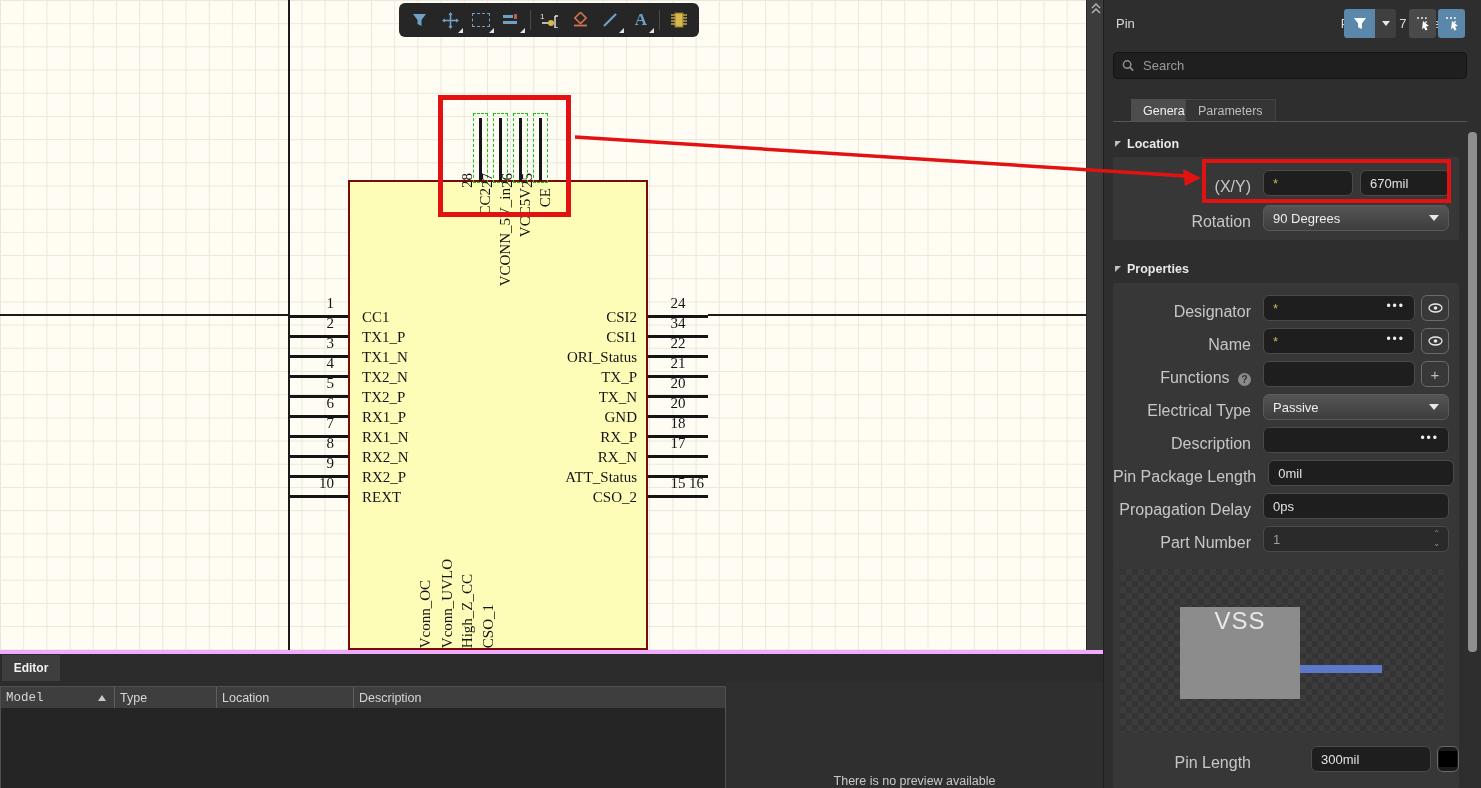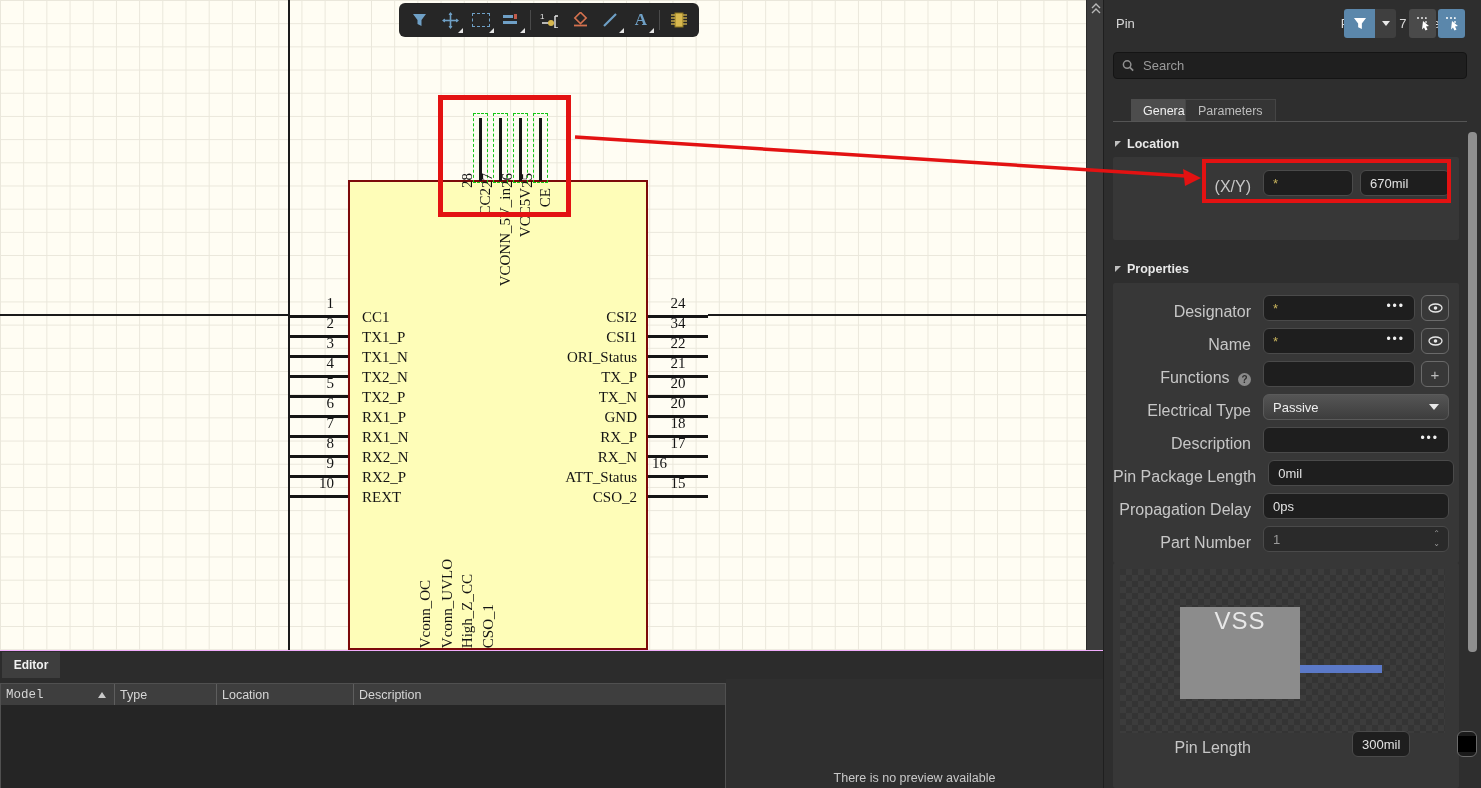--- a/index.html
+++ b/index.html
@@ -21,21 +21,21 @@
     display:flex;align-items:center;padding:0 6px;box-sizing:border-box;gap:2px;}
   .tbtn{width:30px;height:28px;position:relative;display:flex;align-items:center;justify-content:center;border-radius:3px;}
   .tsep{width:1px;height:20px;background:#4a4a4a;margin:0 2px;}
   .corner{position:absolute;right:1px;bottom:1px;width:0;height:0;border-left:5px solid transparent;border-bottom:5px solid #e6e6e6;}
   
   .redbox{box-sizing:border-box;border:5px solid #e31212;z-index:60;pointer-events:none;}
   #overlay{left:0;top:0;z-index:61;pointer-events:none;}
   
   #strip{left:1086px;top:0;width:17px;height:650px;background:#3c3c3c;border-left:1px solid #2a2a2a;box-sizing:border-box;}
   
-  #editor-area{left:0;top:650px;width:1103px;height:138px;background:#2c2c2c;border-top:1px solid #f0abfc;box-sizing:border-box;}
+  #editor-area{left:0;top:650px;width:1103px;height:138px;background:#2c2c2c;border-top:4px solid #f0abfc;box-sizing:border-box;}
   #editor-tab{left:2px;top:1px;width:58px;height:26px;background:#3e3e3e;color:#f2f2f2;font-weight:bold;
     font-size:12px;display:flex;align-items:center;justify-content:center;}
   #etable{left:0;top:32px;width:726px;height:106px;background:#252525;border:1px solid #505050;box-sizing:border-box;}
   #ethead{display:flex;height:21px;background:#3e3e3e;color:#d6d6d6;font-size:12.5px;}
   .ecol{display:flex;align-items:center;padding-left:5px;box-sizing:border-box;position:relative;}
   .ecol+.ecol{border-left:1px solid #5e5e5e;}
   .sorttri{position:absolute;right:8px;width:0;height:0;border-left:4px solid transparent;border-right:4px solid transparent;border-bottom:6px solid #c9c9c9;}
   #epreview{left:726px;top:28px;width:377px;height:110px;background:#2f2f2f;}
   #no-preview{left:726px;top:120px;width:377px;text-align:center;color:#c8c8c8;font-size:12.5px;}
   
@@ -134,21 +134,21 @@
       <div class="hstub" style="position: absolute; left: 648px; top: 415px; width: 60px;"></div>
       <div class="pnum" style="position: absolute; left: 652px; top: 395px; width: 52px; height: 18px; text-align: center;">20</div>
       <div class="pname" style="position: absolute; left: 460px; top: 407px; width: 177px; height: 20px; line-height: 20px; text-align: right;">GND</div>
       <div class="hstub" style="position: absolute; left: 648px; top: 435px; width: 60px;"></div>
       <div class="pnum" style="position: absolute; left: 652px; top: 415px; width: 52px; height: 18px; text-align: center;">18</div>
       <div class="pname" style="position: absolute; left: 460px; top: 427px; width: 177px; height: 20px; line-height: 20px; text-align: right;">RX_P</div>
       <div class="hstub" style="position: absolute; left: 648px; top: 455px; width: 60px;"></div>
       <div class="pnum" style="position: absolute; left: 652px; top: 435px; width: 52px; height: 18px; text-align: center;">17</div>
       <div class="pname" style="position: absolute; left: 460px; top: 447px; width: 177px; height: 20px; line-height: 20px; text-align: right;">RX_N</div>
       <div class="hstub" style="position: absolute; left: 648px; top: 475px; width: 60px;"></div>
-      <div class="pnum" style="position: absolute; left: 652px; top: 455px; width: 52px; height: 18px; text-align: left;">16</div>
+      <div class="pnum" style="position: absolute; left: 652px; top: 475px; width: 52px; height: 18px; text-align: right;">16</div>
       <div class="pname" style="position: absolute; left: 460px; top: 467px; width: 177px; height: 20px; line-height: 20px; text-align: right;">ATT_Status</div>
       <div class="hstub" style="position: absolute; left: 648px; top: 495px; width: 60px;"></div>
       <div class="pnum" style="position: absolute; left: 652px; top: 475px; width: 52px; height: 18px; text-align: center;">15</div>
       <div class="pname" style="position: absolute; left: 460px; top: 487px; width: 177px; height: 20px; line-height: 20px; text-align: right;">CSO_2</div>
       <div class="selbox" style="position: absolute; left: 472.5px; top: 113px; width: 15px; height: 70px;"></div>
       <div class="vstub" style="position: absolute; left: 478.5px; top: 118px; height: 63px;"></div>
       <div class="pnum vtext" style="position: absolute; left: 459px; bottom: 462px; line-height: 16px;">28</div>
       <div class="pname vtext" style="position: absolute; left: 476px; top: 188px; line-height: 18px;">CC2</div>
       <div class="selbox" style="position: absolute; left: 492.5px; top: 113px; width: 15px; height: 70px;"></div>
       <div class="vstub" style="position: absolute; left: 498.5px; top: 118px; height: 63px;"></div>
@@ -314,20 +314,27 @@
 <div class="abs gbox" style="left:1113px;top:157px;width:346px;height:83px;padding:13px 0 0 0;">
   <div class="prow">
     <div class="plabel">(X/Y)</div>
     <div class="fld" style="width:90px;">
         <span class="star">*</span>
       </div>
     <div class="fld" style="width:90px;margin-left:7px;">
         <span>670mil</span>
       </div>
   </div>
+  <div class="prow" style="margin-top:9px;">
+    <div class="plabel">Rotation</div>
+    <div class="ddl" style="width:186px;">
+      <span>90 Degrees</span>
+        <div class="arr"></div>
+    </div>
+  </div>
 </div>
 
 <div class="abs sechdr" style="left:1115px;top:262px;">
   <div class="sectri"></div>
     <span>Properties</span>
 </div>
 <div class="abs gbox" style="left:1113px;top:283px;width:346px;height:280px;padding:12px 0 0 0;display:flex;flex-direction:column;gap:7px;">
   <div class="prow">
     <div class="plabel">Designator</div>
     <div class="fld" style="width:152px;">
@@ -397,21 +404,21 @@
   </div>
 </div>
 
 <div class="abs gbox" style="left:1113px;top:563px;width:346px;height:225px;">
   <div id="previewbox" class="abs" style="left:7px;top:6px;width:325px;height:164px;">
     <div id="vssbox" class="abs" style="left:60px;top:38px;width:120px;height:92px;">
       <span>VSS</span>
     </div>
     <div class="abs" style="left:180px;top:96px;width:82px;height:8px;background:#5b79c8;"></div>
   </div>
-  <div class="prow abs" style="left:0;top:168px;width:346px;gap:41px;">
+  <div class="prow abs" style="left:0;top:183px;width:346px;">
     <div class="plabel">Pin Length</div>
     <div class="fld" style="width:152px;margin-left:48px;">
         <span>300mil</span>
       </div>
     <div class="sqbtn" style="background:#1a1a1a;">
       <div style="width:18px;height:16px;background:#000;"></div>
     </div>
   </div>
 </div>
 

